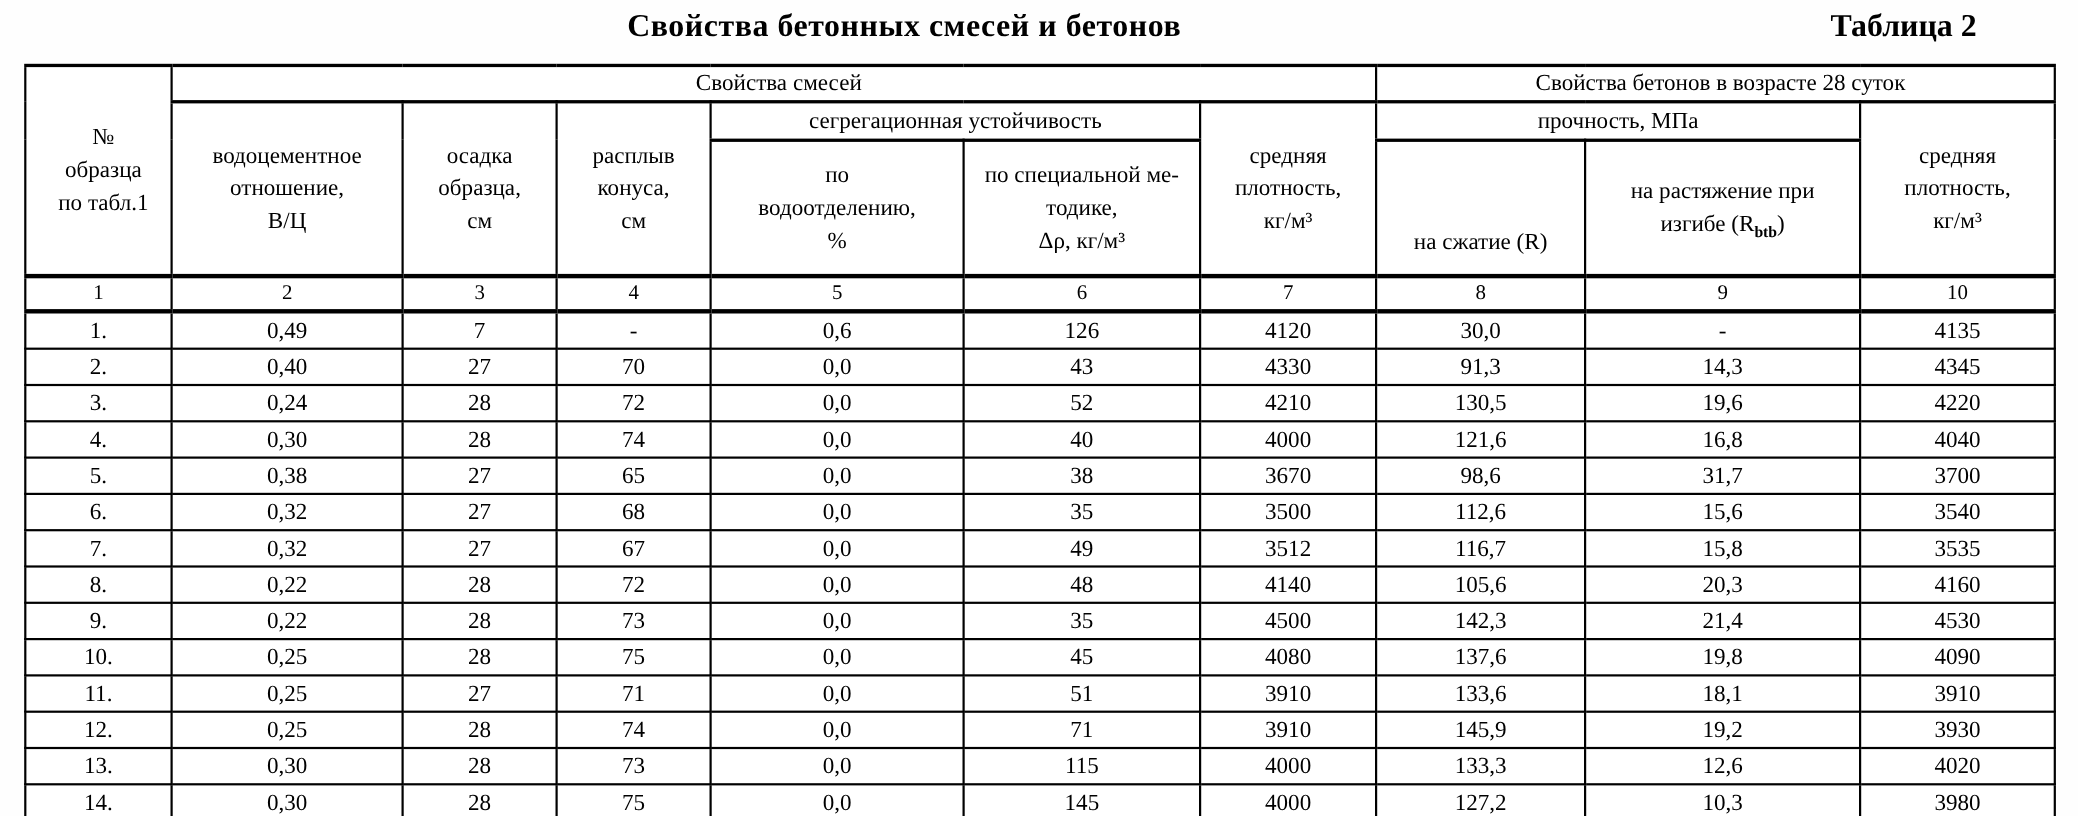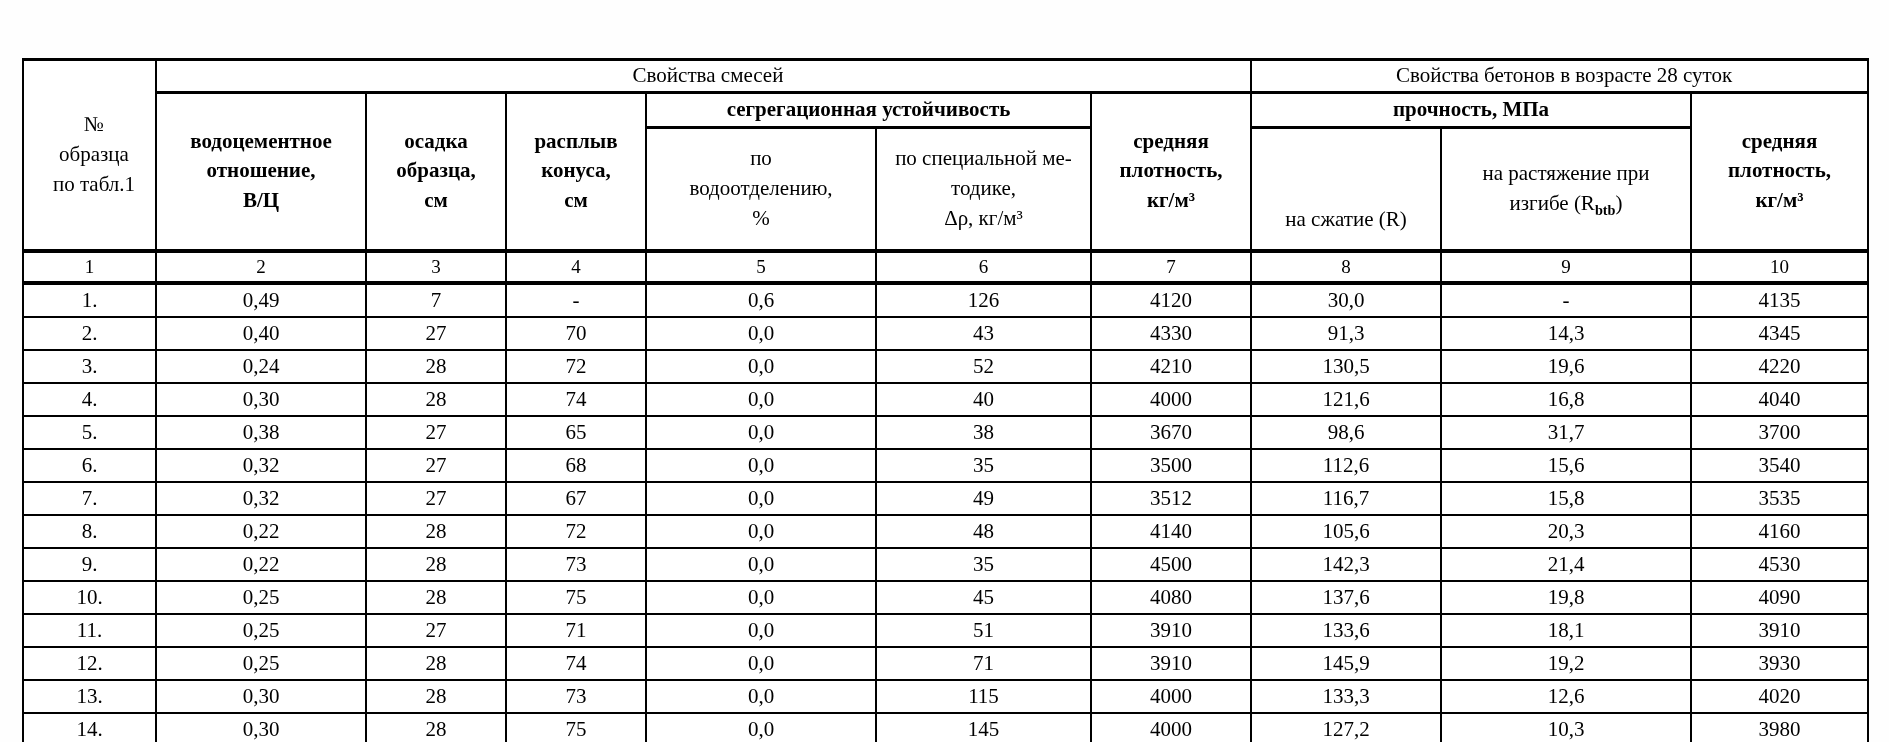--- a/index.html
+++ b/index.html
@@ -38,40 +38,44 @@
   }
   thead th {
     border-top-width: 3px;
     border-bottom-width: 3px;
     font-weight: normal;
     font-size: 21px;
     line-height: 1.42;
     white-space: pre-line;
   }
   tr.h-group th { height: 28px; padding-left: 12px; }
-  tr.h-sub th   { height: 32px; font-weight: bold; }
+  tr.h-sub th   { height: 32px; }
   tr.h-leaf th  { height: 106px; }
   th.compression-cell { vertical-align: bottom; padding-bottom: 14px; margin-top: 22px; }
   sub { font-size: 0.68em; line-height: 0; font-weight: bold; }
   tr.colnum-row td {
     height: 28px;
     font-size: 19px;
     border-top: 4px solid #000;
     border-bottom: 4px solid #000;
   }
   tbody.data td {
     height: 31px;
     font-size: 21px;
   }
 </style>
 </head>
 <body>
 
 <div class="page">
 
+  <div class="title-row">
+    <div class="main-title">Свойства бетонных смесей и бетонов</div>
+    <div class="table-label">Таблица 2</div>
+  </div>
 
   <table class="props-table">
     <colgroup>
       <col style="width:133px">
         <col style="width:210px">
         <col style="width:140px">
       <col style="width:140px">
         <col style="width:230px">
         <col style="width:215px">
       <col style="width:160px">

